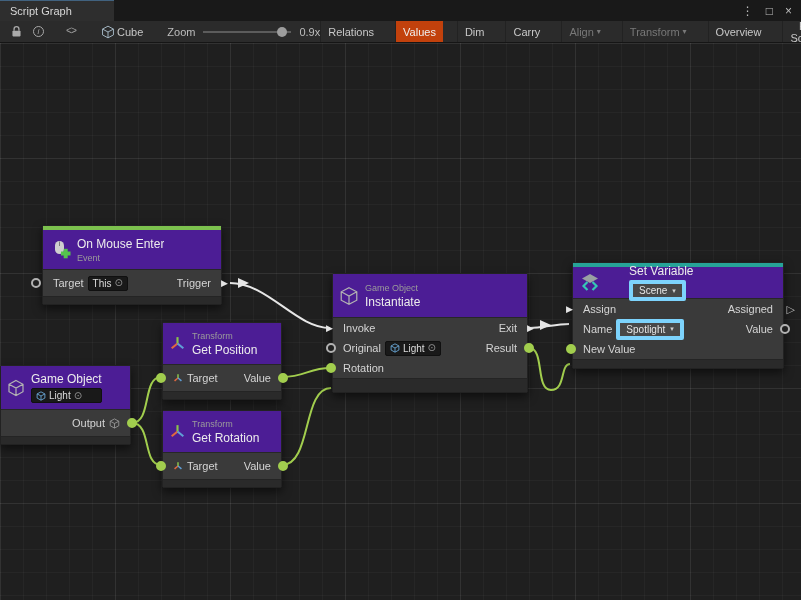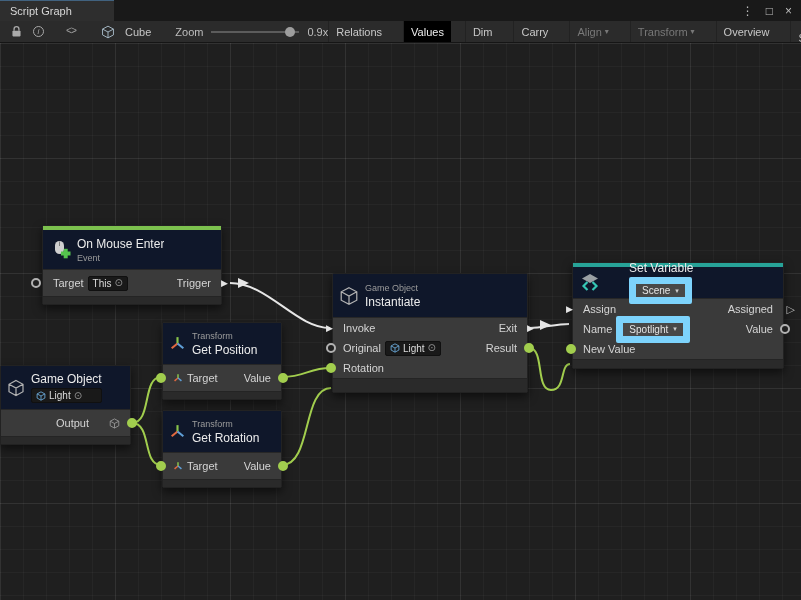--- a/index.html
+++ b/index.html
@@ -18,30 +18,30 @@
   
   .toolbar { height:22px; background:#2b2b2b; border-bottom:1px solid #151515;
              display:flex; align-items:center; font-size:11px; color:#c6c6c6; padding:0 5px; }
   .tb-icon { display:inline-flex; align-items:center; justify-content:center;
              padding:0 5px; height:100%; color:#b5b5b5; }
   .info-circ { display:inline-block; width:11px; height:11px; border:1px solid #a8a8a8;
                border-radius:50%; font-size:8px; line-height:10px; text-align:center;
                color:#a8a8a8; font-style:italic; }
   .tb-sep { width:1px; height:14px; background:#1d1d1d; margin:0 6px; }
   .code-glyph { font-family:"Liberation Mono","DejaVu Sans Mono",monospace; font-size:10px; color:#9f9f9f; letter-spacing:-1px; }
-  .tb-item { display:inline-flex; align-items:center; gap:10px; padding:16px 8px; height:100%; }
+  .tb-item { display:inline-flex; align-items:center; gap:2px; padding:16px 8px; height:100%; }
   .zoom-group { display:inline-flex; align-items:center; margin-left:16px; color:#bdbdbd; }
   .slider { position:relative; width:88px; height:2px; background:#5c5c5c; margin:0 8px; }
   .knob { position:absolute; left:74px; top:-4px; width:10px; height:10px;
           border-radius:50%; background:#9d9d9d; }
   .tb-buttons { margin-left:auto; display:flex; height:100%; align-items:stretch;gap:14px; }
   .tbb { background:transparent; border:none; border-left:1px solid #222;
          color:#c8c8c8; font-size:11px; padding:0 7px; height:100%;
          font-family:inherit; display:flex; align-items:center; gap:3px; cursor:default; }
-  .tbb.active { background:#000000; color:#efefef; }
+  .tbb.active { background:#c2410c; color:#efefef; }
   .tbb.disabled { color:#787878; }
   .dd-arrow { font-size:8px; }
 
   
   .canvas { position:absolute; top:43px; left:0; width:801px; height:557px;
     background-color:#1f1f1f;
     background-image:
       linear-gradient(rgba(255,255,255,0.055) 1px, transparent 1px),
       linear-gradient(90deg, rgba(255,255,255,0.055) 1px, transparent 1px),
       linear-gradient(rgba(255,255,255,0.03) 1px, transparent 1px),
@@ -49,21 +49,21 @@
     background-size:115px 115px, 115px 115px, 23px 23px, 23px 23px; }
   .wires { position:absolute; top:0; left:0; width:801px; height:557px; z-index:1; pointer-events:none; }
 
   
   .node { position:absolute; z-index:2; background:#3a3a3a; border:1px solid #222;
           border-radius:2px; box-shadow:0 4px 10px rgba(0,0,0,0.55);
           font-size:11px; color:#d4d4d4; }
   .accent { height:4px; }
   .accent.event { background:#7cc14e; }
   .accent.variable { background:#27a398; }
-  .node-header { background:#0f172a; display:flex; align-items:center; gap:6px;
+  .node-header { background:#4c1d95; display:flex; align-items:center; gap:6px;
                  padding:4px 8px 4px 6px; border-bottom:1px solid #272727; }
   .hcol { display:flex; flex-direction:column; justify-content:center; gap:2px; overflow:hidden; }
   .hsmall { font-size:9px; color:#9b9b9b; white-space:nowrap; }
   .htitle { font-size:12px; color:#ececec; white-space:nowrap; }
   .node-row { position:relative; display:flex; align-items:center;
               justify-content:space-between; padding:0 10px; white-space:nowrap; }
   .row26 { height:26px; } .row20 { height:20px; }
   .node-footer { background:#2a2a2a; border-top:1px solid #242424; }
   .rl { display:inline-flex; align-items:center; gap:4px; overflow:hidden; }
   .clip44 { max-width:44px; overflow:hidden; display:inline-block; }
@@ -77,21 +77,21 @@
   .circ.on { background:#a2ce4e; border-color:#a2ce4e; }
   .tri { font-size:9px; line-height:10px; color:#e4e4e4; }
   .tri.hollow { color:#bdbdbd; font-size:11px; }
 
   
   .chip { display:inline-flex; align-items:center; gap:3px; background:#191919;
           border:1px solid #101010; border-radius:2px; padding:1px 4px;
           font-size:10px; color:#dcdcdc; }
   .picker { color:#949494; font-size:10px; line-height:1; }
   .dropdown { display:inline-flex; align-items:center; gap:5px; background:#484848;
-              border:7px solid #7dd3fc; border-radius:2px; padding:1px 6px;
+              border:4px solid #7dd3fc; border-radius:2px; padding:1px 6px;
               font-size:10px; color:#e6e6e6; }
   .dropdown .dd-arrow { font-size:7px; color:#cfcfcf; }
 </style>
 </head>
 <body>
 
 <div id="app">
 
   <div class="tabbar">
     <div class="tab">
@@ -223,21 +223,21 @@
           <span class="htitle">Game Object</span>
           <span class="chip">
             <svg width="10" height="10" viewBox="0 0 18 18" fill="none">
                 <path d="M9 1.5 L16 5.25 V12.75 L9 16.5 L2 12.75 V5.25 Z M2 5.25 L9 9 L16 5.25 M9 9 V16.5" stroke="#6aa8d8" stroke-width="1.6"></path>
               </svg>
             <span>Light</span>
             <span class="picker">⊙</span>
           </span>
         </span>
       </div>
-      <div class="node-row row26" style="justify-content:flex-end; gap:20px;">
+      <div class="node-row row26" style="justify-content:flex-end; gap:4px;">
         <span>Output</span>
         <svg width="11" height="11" viewBox="0 0 18 18" fill="none">
             <path d="M9 1.5 L16 5.25 V12.75 L9 16.5 L2 12.75 V5.25 Z M2 5.25 L9 9 L16 5.25 M9 9 V16.5" stroke="#9a9a9a" stroke-width="1.4"></path>
           </svg>
         <span class="p p-right"><span class="circ on"></span></span>
       </div>
       <div class="node-footer" style="height:8px;"></div>
     </div>
 
     <div class="node" style="left:162px; top:279px; width:120px;">

